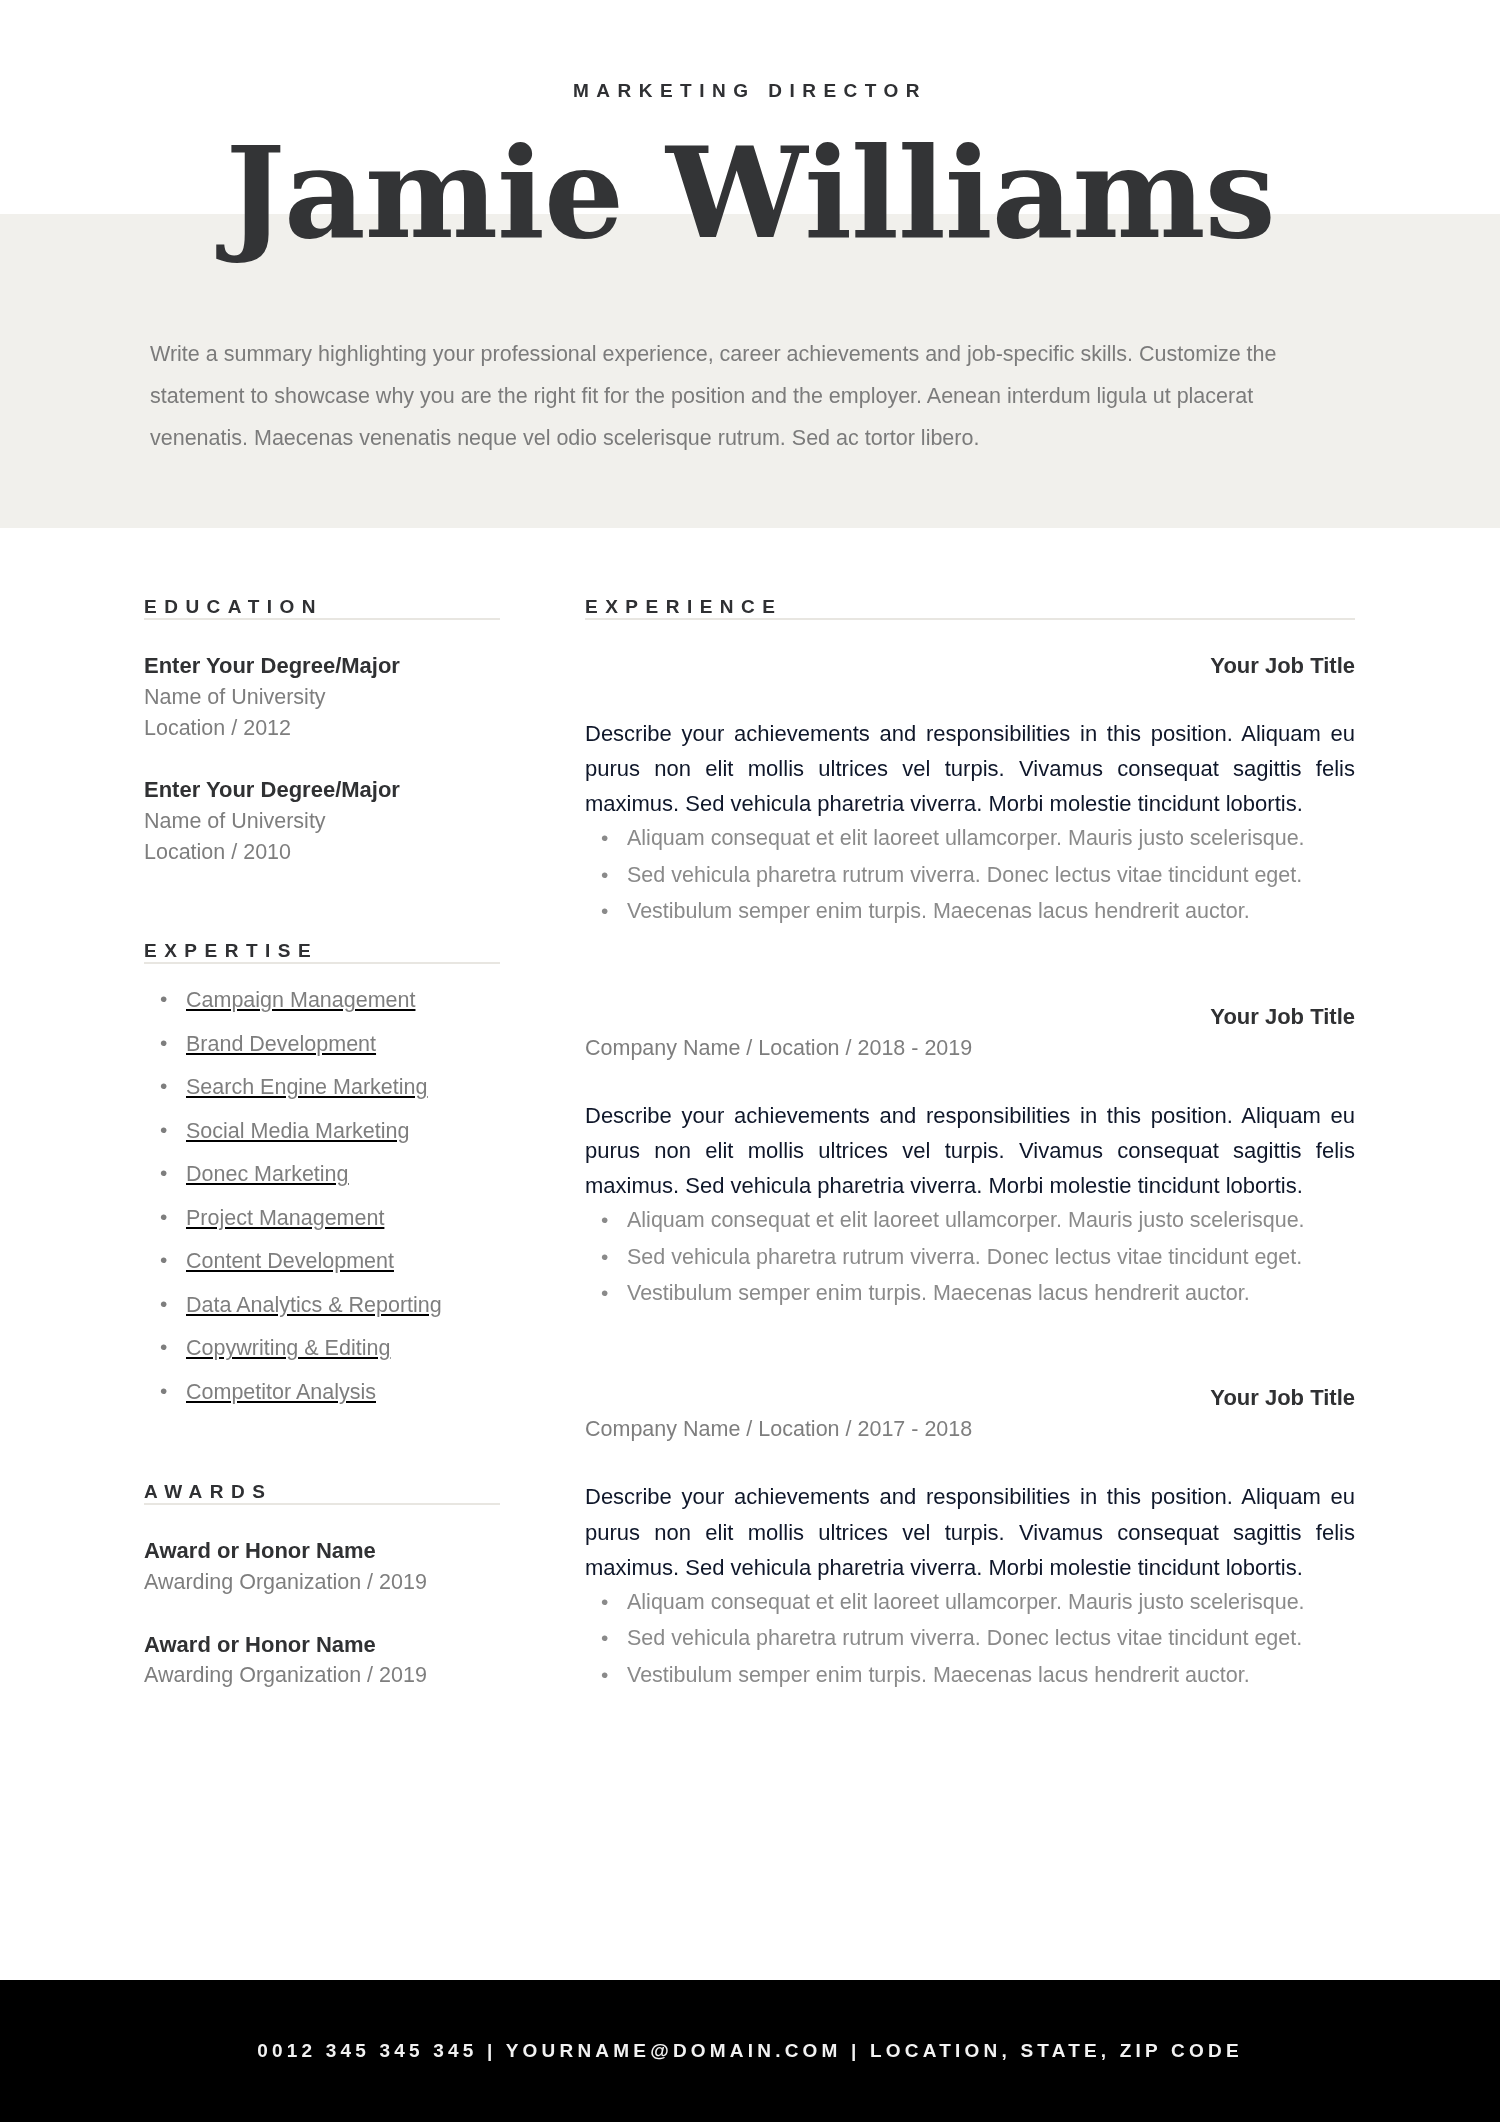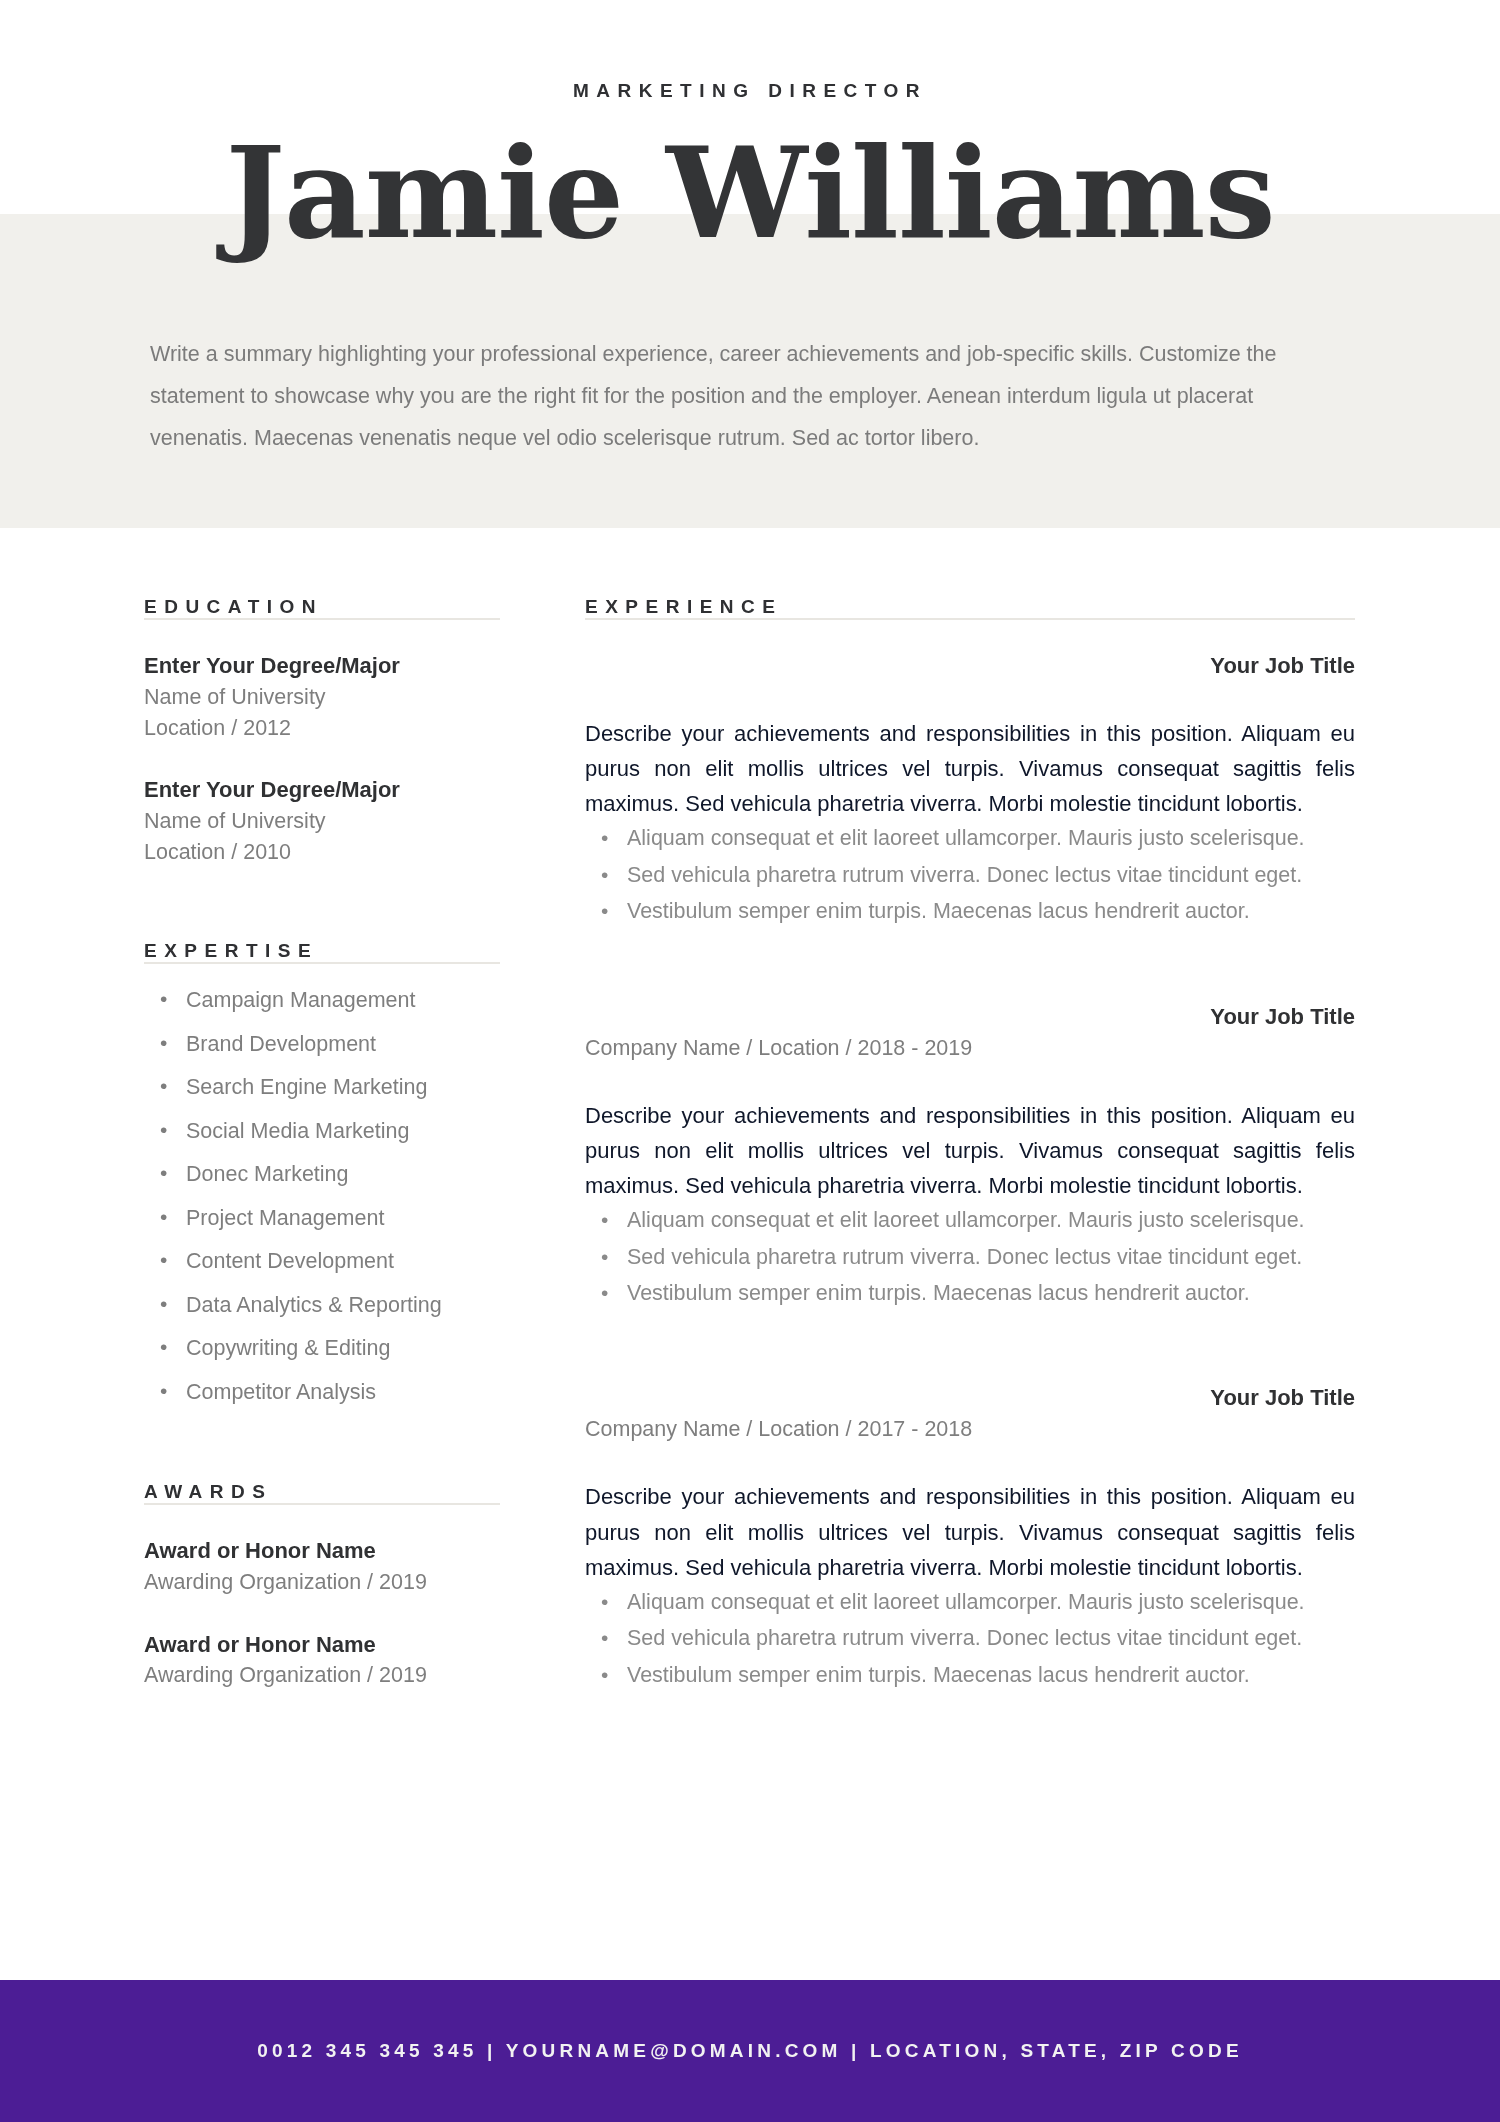--- a/index.html
+++ b/index.html
@@ -111,20 +111,21 @@
     font-size: 21.5px;
     color: #7e7e7e;
     line-height: 1.45;
   }
 
   
   ul.plain {
     list-style: none;
     margin: 26px 0 0 0;
     padding: 0;
+    text-decoration: underline;
   }
   ul.plain li {
     position: relative;
     padding-left: 42px;
     font-size: 21.5px;
     color: #7e7e7e;
     line-height: 1.0;
     margin-bottom: 22px;
   }
   ul.plain li::before {
@@ -180,21 +181,21 @@
     font-size: 21px;
   }
 
   
   .footer {
     position: absolute;
     left: 0;
     bottom: 0;
     width: 1500px;
     height: 142px;
-    background: #4c1d95;
+    background: #000000;
     display: flex;
     align-items: center;
     justify-content: center;
   }
   .footer-text {
     color: #f2f2f2;
     font-size: 19px;
     font-weight: 700;
     letter-spacing: 4.2px;
     text-transform: uppercase;

